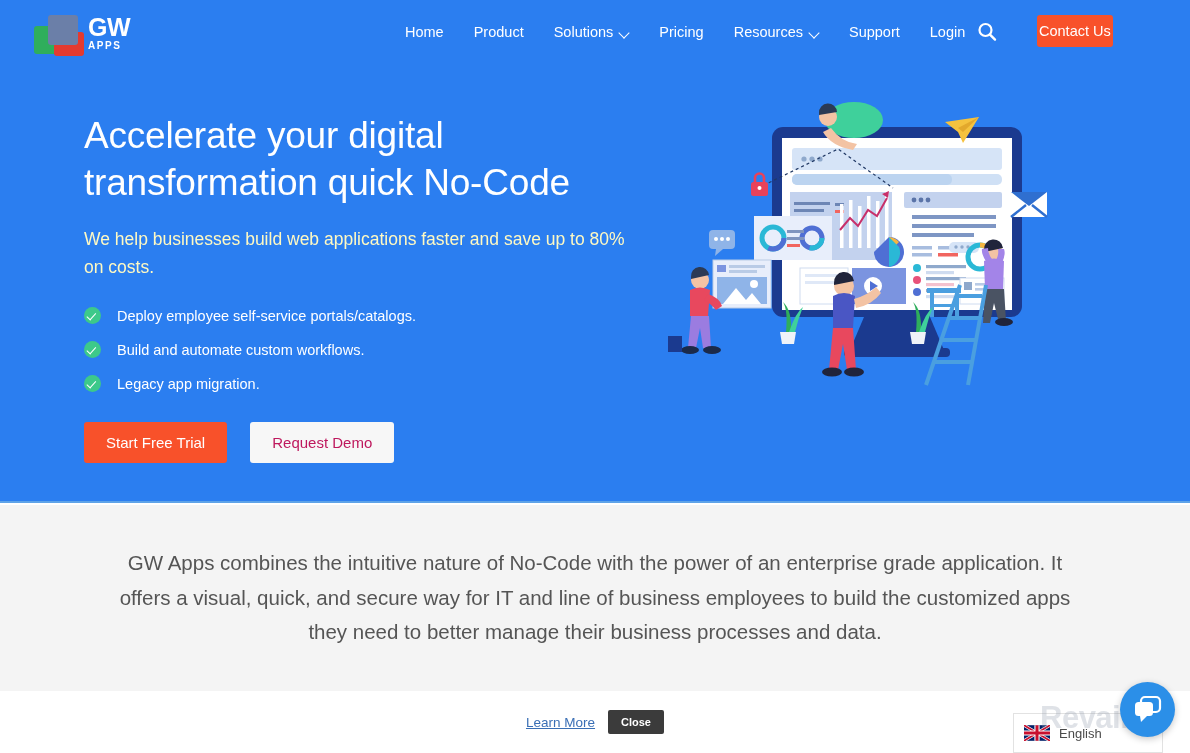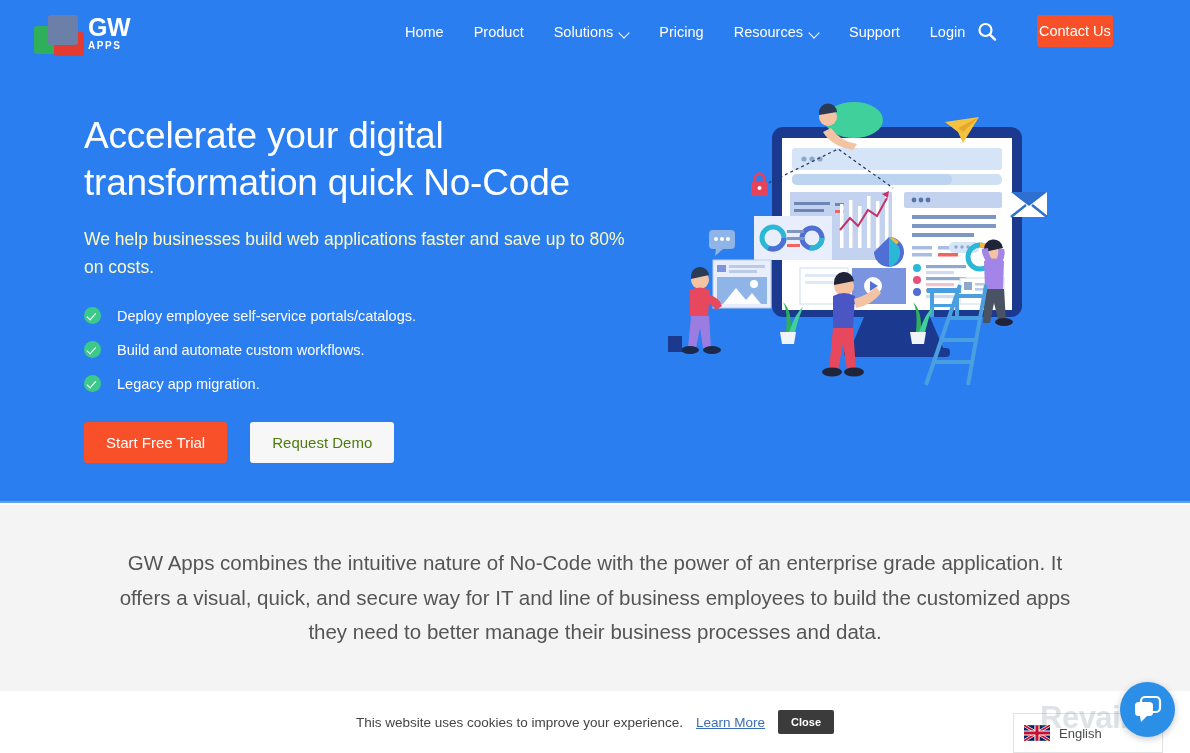--- a/index.html
+++ b/index.html
@@ -78,21 +78,21 @@
     transform:rotate(42deg);
   }
   .bullet-txt { color:#ffffff; font-size:14.5px; }
 
   .cta-row { margin-top:30px; display:flex; gap:23px; }
   .btn-primary {
     background:#f8512a; color:#fff; border:none; border-radius:3px;
     font-size:15px; font-family:inherit; padding:12px 22px; cursor:pointer;
   }
   .btn-ghost {
-    background:#f7f7f7; color:#4d7c0f; border:none; border-radius:3px;
+    background:#f7f7f7; color:#be185d; border:none; border-radius:3px;
     font-size:15px; font-family:inherit; padding:12px 22px; cursor:pointer;text-align:center;
   }
 
   
   .illus { position:absolute; left:668px; top:100px; width:400px; height:300px; }
   .illus svg { display:block; }
 
   
   .info {
     position:absolute; left:0; top:505px; width:1190px; height:186px;
@@ -423,21 +423,20 @@
         <rect x="0" y="236" width="14" height="16" fill="#1b3a8f"></rect>
       </svg>
     </div>
   </div>
 
   <div class="info">
     <p>GW Apps combines the intuitive nature of No-Code with the power of an enterprise grade application. It offers a visual, quick, and secure way for IT and line of business employees to build the customized apps they need to better manage their business processes and data.</p>
   </div>
 
   <div class="cookie">
-    <span class="cookie-text">This website uses cookies to improve your experience.</span>
     <a class="cookie-link">Learn More</a>
     <button class="cookie-close">Close</button>
   </div>
 
   <div class="lang">
     <svg class="flag" viewBox="0 0 60 36">
       <rect width="60" height="36" fill="#012169"></rect>
       <path d="M0 0 L60 36 M60 0 L0 36" stroke="#ffffff" stroke-width="7"></path>
       <path d="M0 0 L60 36 M60 0 L0 36" stroke="#C8102E" stroke-width="4"></path>
       <path d="M30 0 V36 M0 18 H60" stroke="#ffffff" stroke-width="12"></path>

